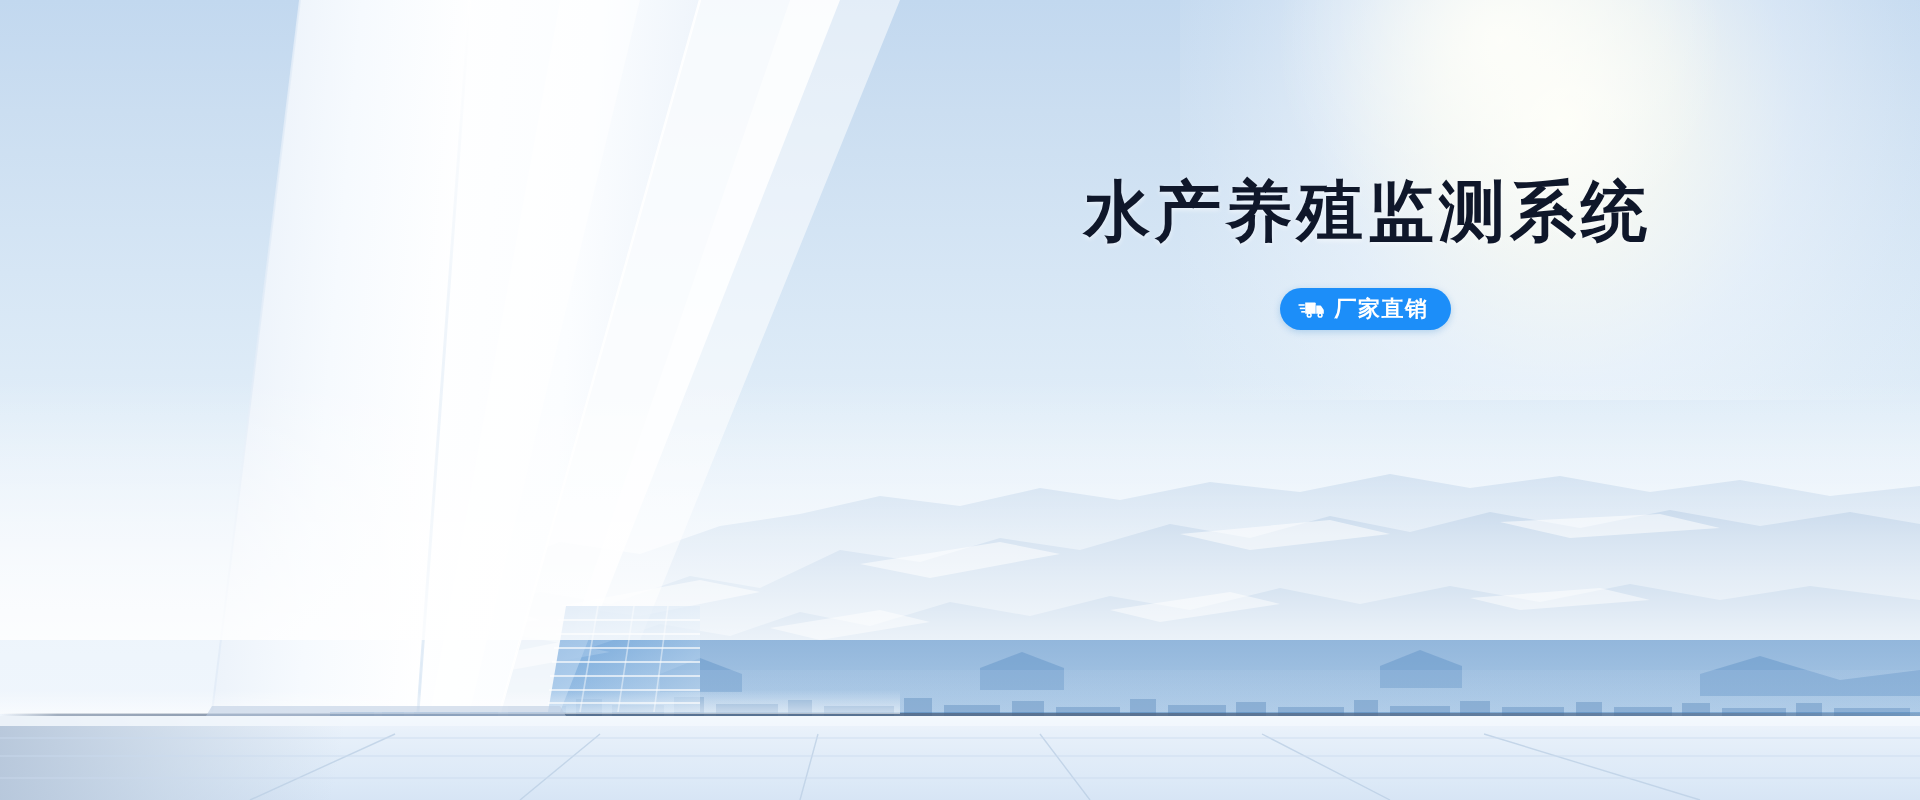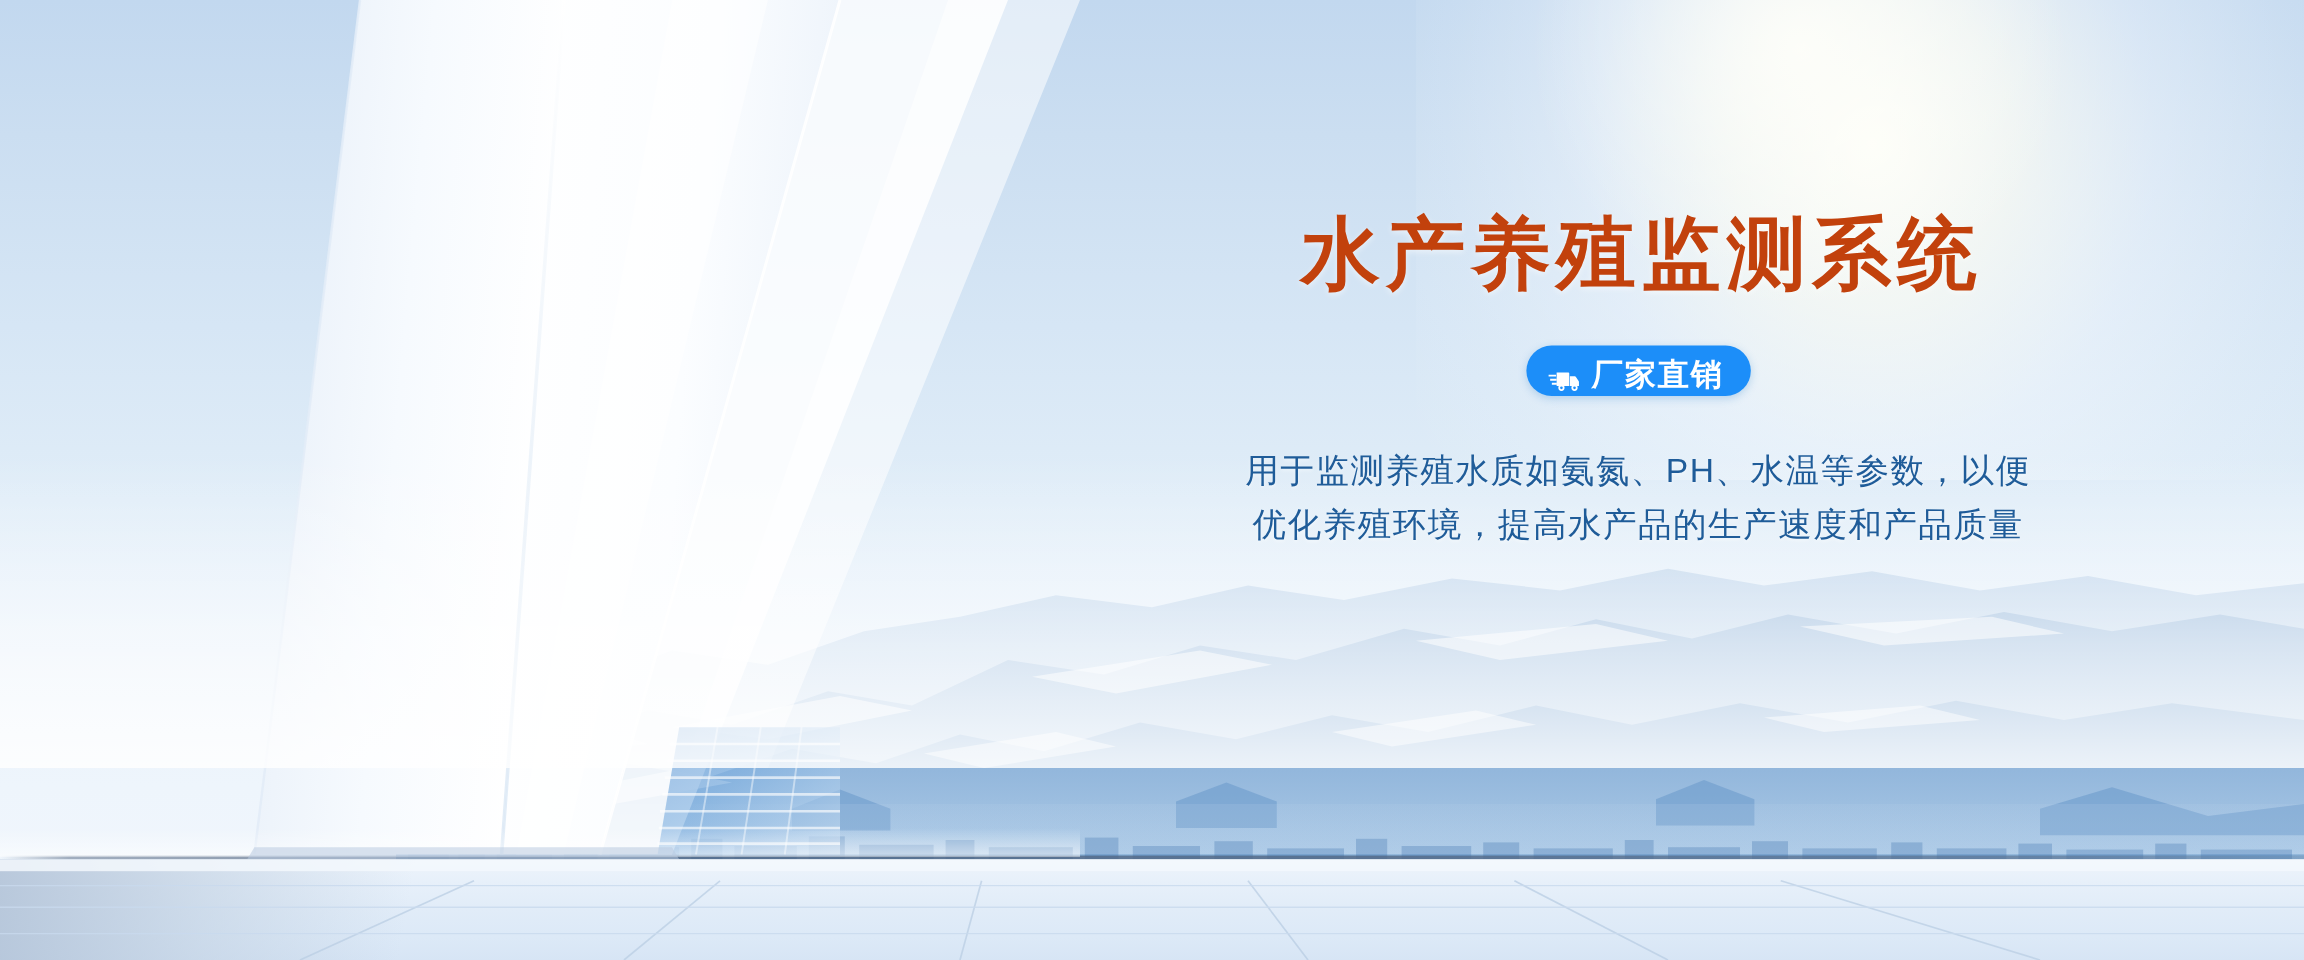--- a/index.html
+++ b/index.html
@@ -120,42 +120,42 @@
     width:1010px; height:800px;
     display:flex; flex-direction:column;
     align-items:center; justify-content:flex-start;
     padding-top:178px;
   }
 
   .title{
     font-size:66px;
     font-weight:bold;
     letter-spacing:5px;
-    color:#c2410c;
+    color:#0f172a;
     line-height:1;
     white-space:nowrap;
     text-shadow:0 2px 5px rgba(255,255,255,.55);
     margin-left:6px;
   }
 
   .badges{
     display:flex;
     gap:28px;
     margin-top:44px;
   }
   .badge{
     display:flex;
-    align-items:flex-end;
+    align-items:center;
     gap:9px;
     height:42px;
     padding:0 22px 0 18px;
     border-radius:21px;
     background:#1c8ef9;
     color:#ffffff;
-    font-size:26px;
+    font-size:22px;
     font-weight:bold;
     letter-spacing:1.5px;
     white-space:nowrap;
     box-shadow:0 2px 7px rgba(28,120,200,.26);
   }
   .badge .bicon{
     display:inline-flex;
     align-items:center;
     justify-content:center;
     width:28px; height:26px;
@@ -401,19 +401,15 @@
               <circle cx="22.1" cy="17.2" r="1.1"></circle>
             </g>
           </svg>
         </span>
         <span>厂家直销</span>
       </div>
 
 
     </div>
 
-    <div class="desc">
-      <span class="line">用于监测养殖水质如氨氮、PH、水温等参数，以便</span>
-      <span class="line">优化养殖环境，提高水产品的生产速度和产品质量</span>
-    </div>
 
   </div>
 </div>
 
 </body></html>

